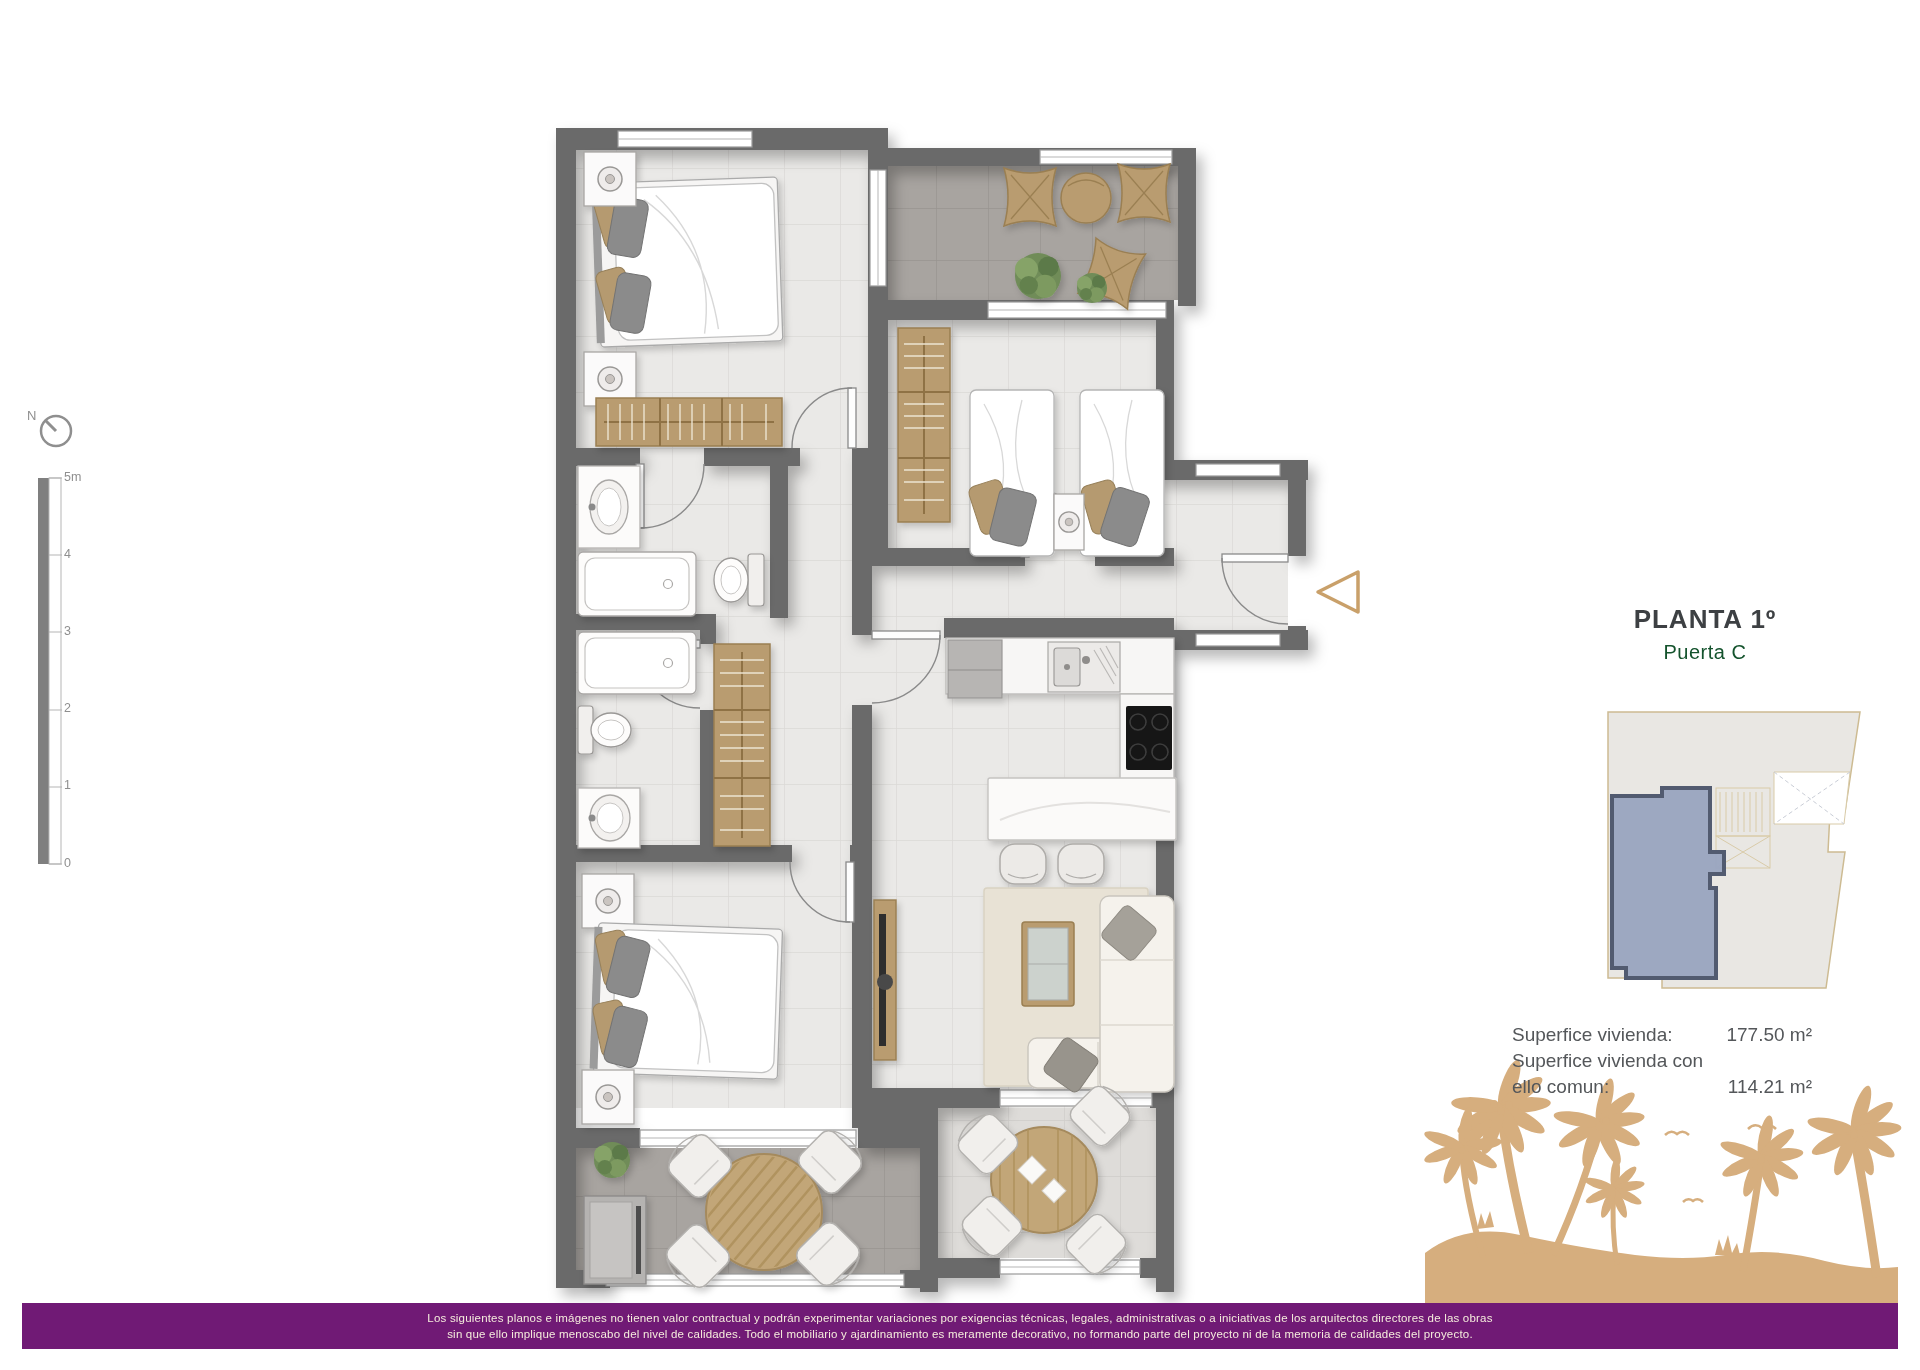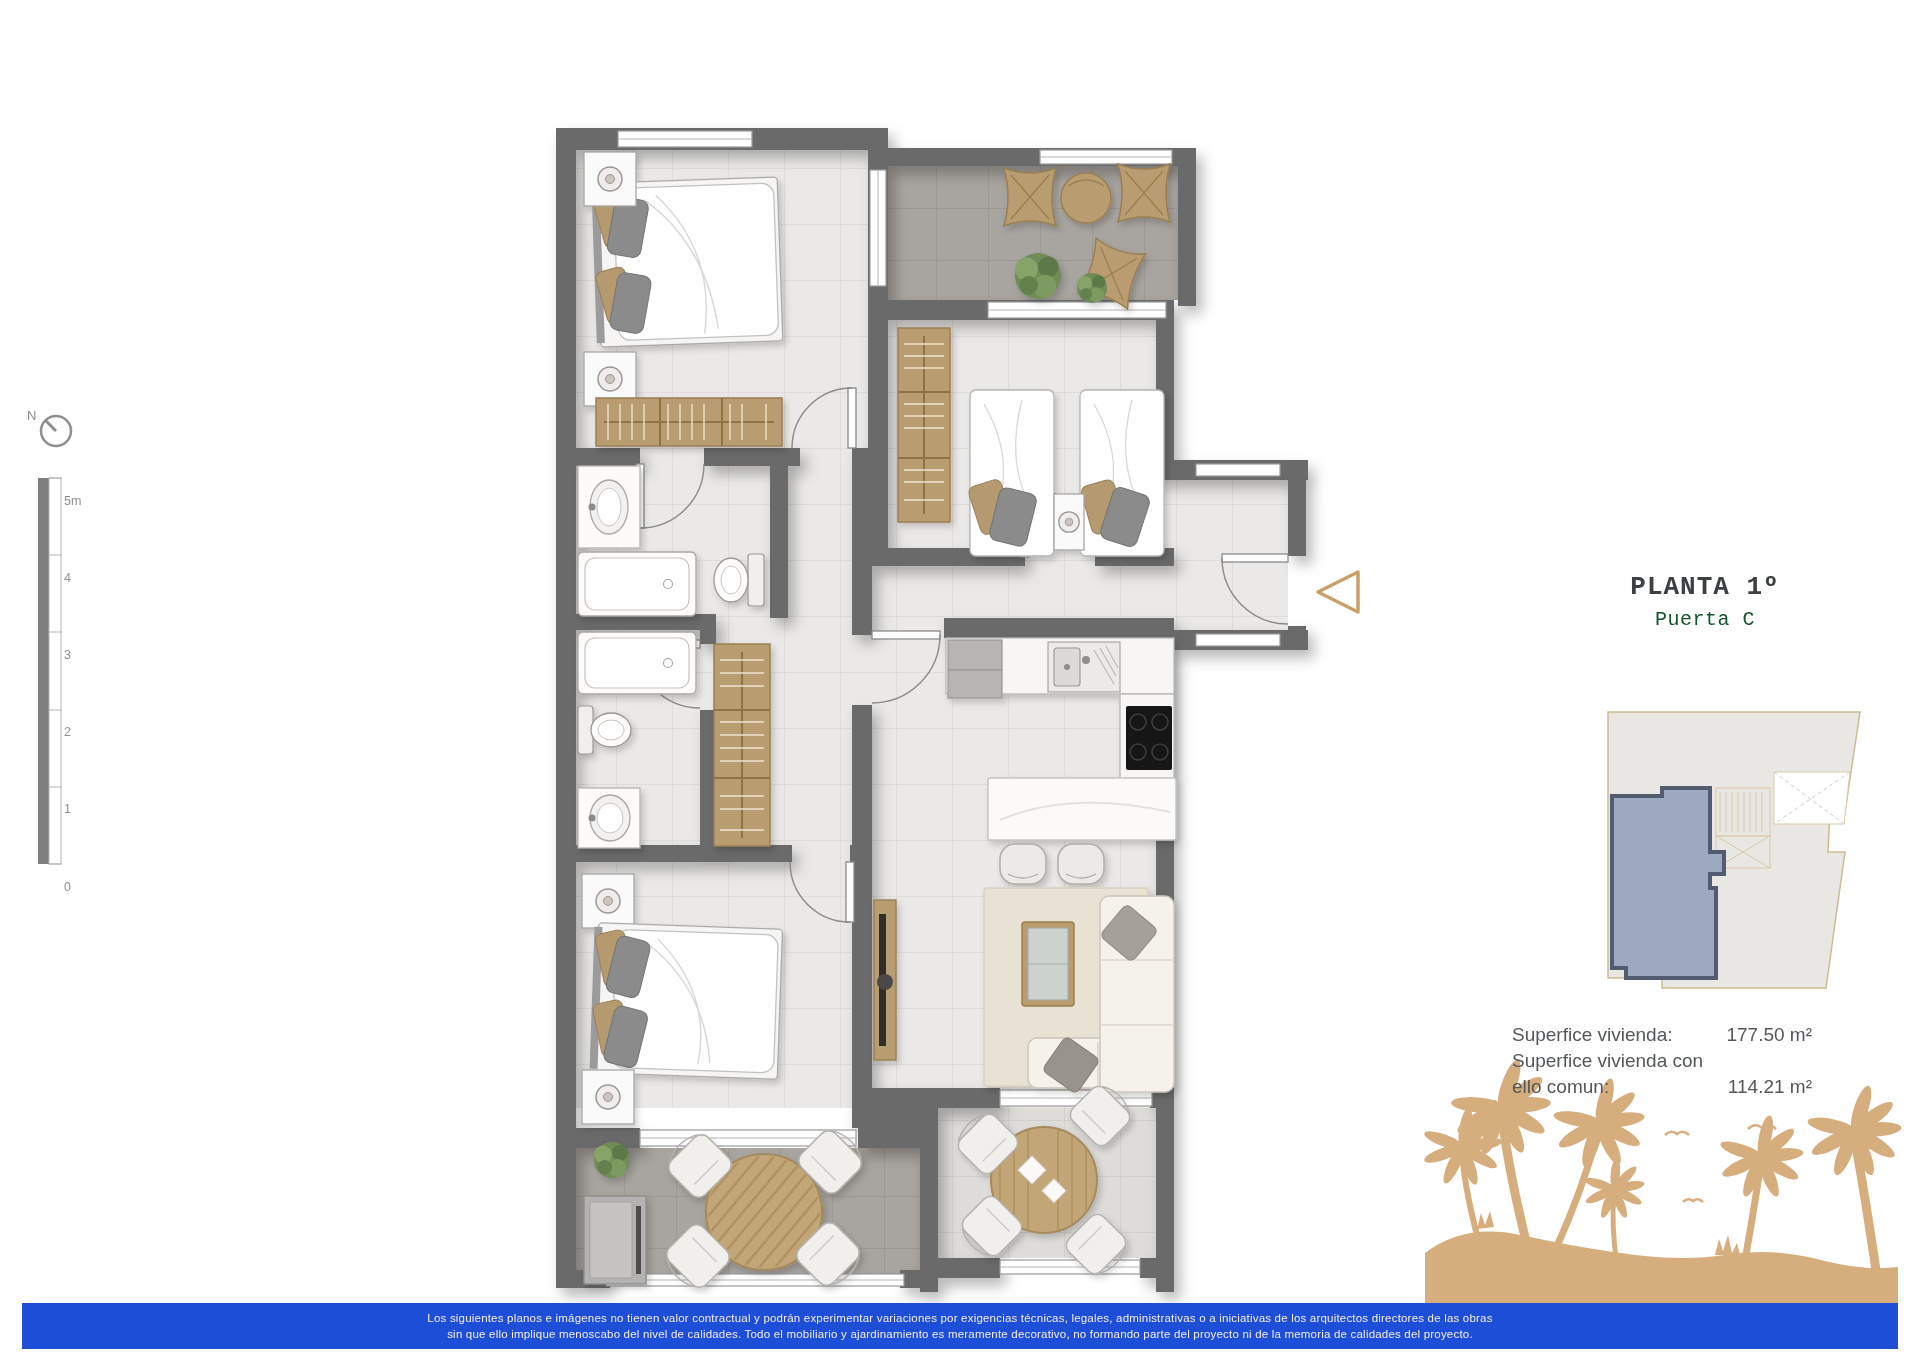--- a/index.html
+++ b/index.html
@@ -1,28 +1,28 @@
 <!DOCTYPE html>
 <html><head>
 <meta charset="utf-8">
 <style>
   html,body{margin:0;padding:0;background:#ffffff;}
   .canvas{position:relative;width:1920px;height:1370px;background:#ffffff;overflow:hidden;
           font-family:"Liberation Sans", sans-serif;}
   .plan-svg{position:absolute;left:0;top:0;width:1920px;height:1370px;}
   .abs{position:absolute;}
-  .title-block{left:1560px;top:572px;width:290px;text-align:center;font-family:Liberation Mono, monospace;}
+  .title-block{left:1560px;top:604px;width:290px;text-align:center;}
   .title-main{font-size:26px;font-weight:800;letter-spacing:1px;color:#3d4043;}
   .title-sub{font-size:20px;color:#14532d;letter-spacing:.5px;margin-top:6px;}
   .areas{left:1512px;top:1022px;width:300px;font-size:19px;color:#54575a;}
   .area-row{display:flex;justify-content:space-between;line-height:26px;}
   .area-row .val{text-align:right;white-space:nowrap;}
-  .scale-label{position:absolute;font-size:12.5px;color:#8f8f8f;margin-top:24px;}
+  .scale-label{position:absolute;font-size:12.5px;color:#8f8f8f;}
   .north-label{position:absolute;left:27px;top:408px;font-size:13px;color:#8f8f8f;}
-  .bottom-bar{left:22px;top:1303px;width:1876px;height:46px;background:#1d4ed8;
+  .bottom-bar{left:22px;top:1303px;width:1876px;height:46px;background:#701a75;
               text-align:center;color:#f6eddd;font-size:11.5px;line-height:16px;padding-top:7px;
               box-sizing:border-box;letter-spacing:.2px;}
 </style>
 </head>
 <body>
 
 <div class="canvas">
 
   <svg class="plan-svg" viewBox="0 0 1920 1370">
     <defs>

